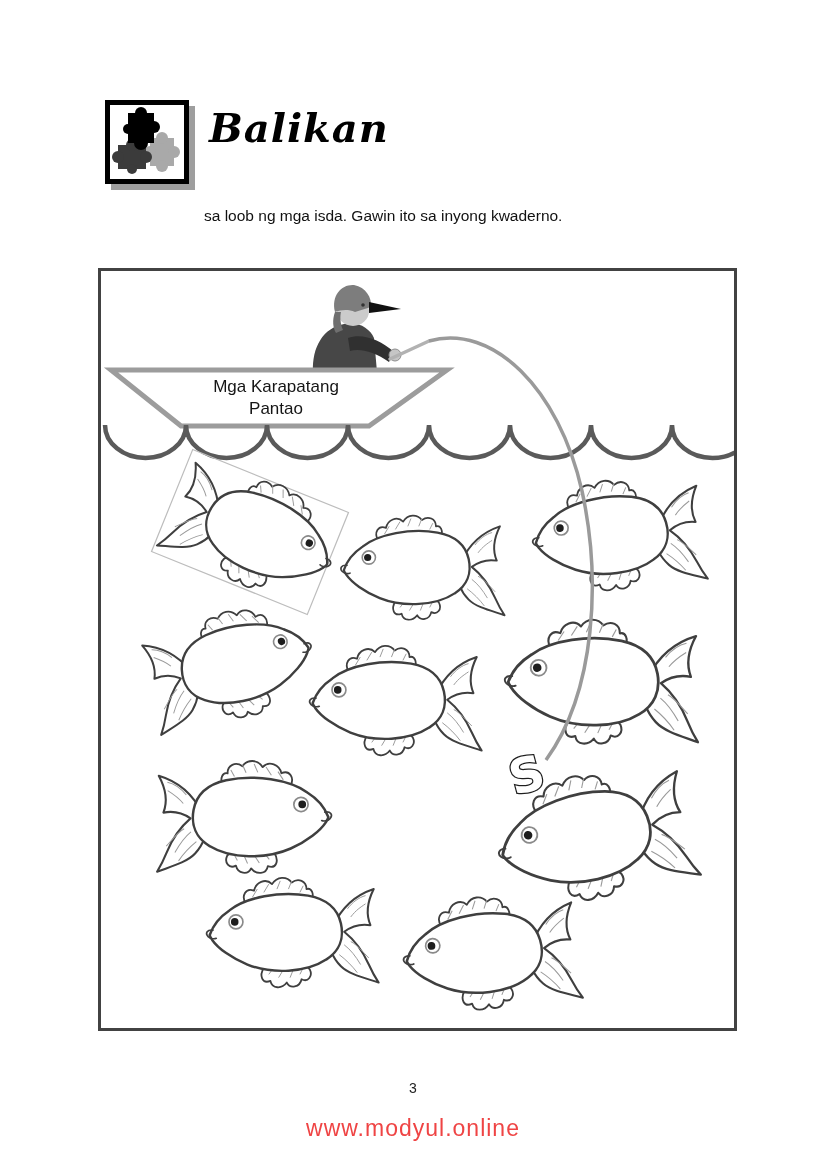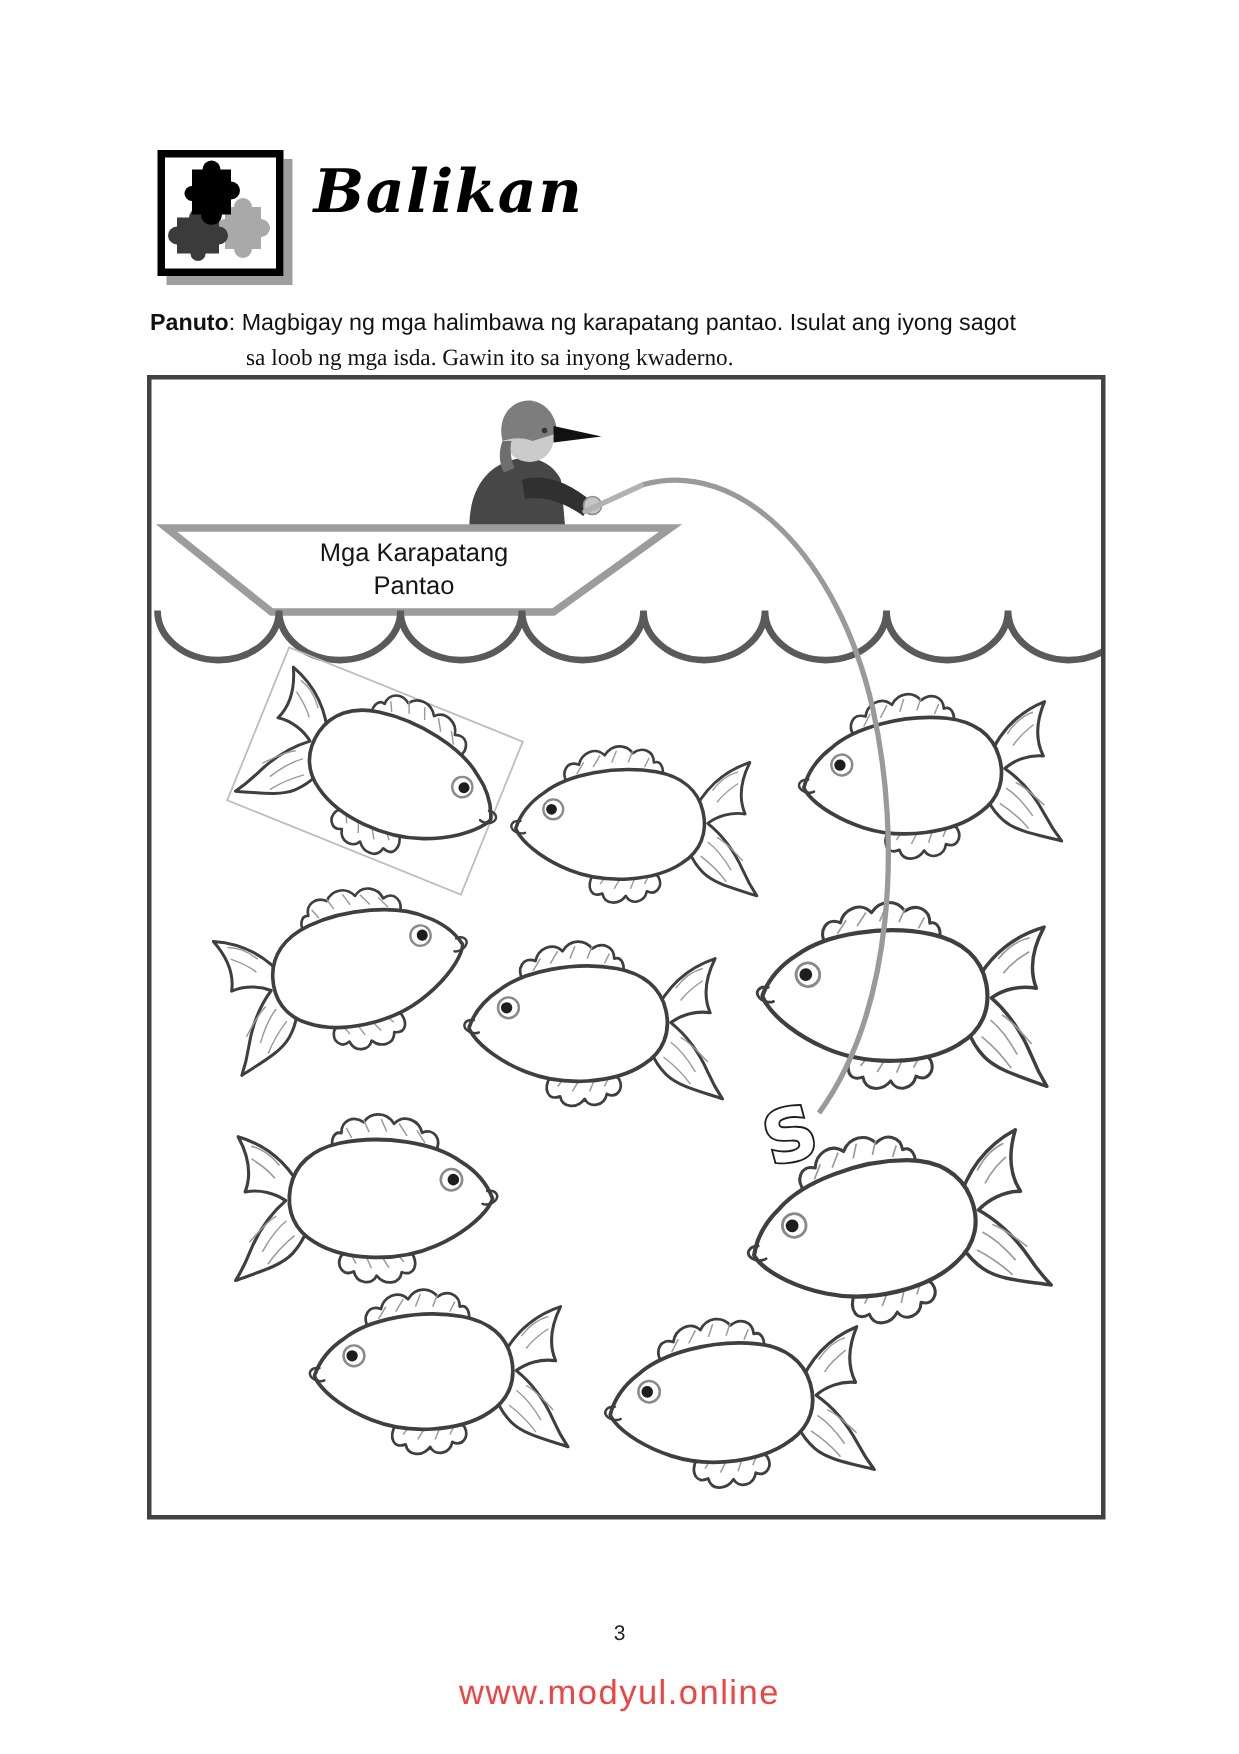--- a/index.html
+++ b/index.html
@@ -14,23 +14,23 @@
   }
   .page-title {
     position:absolute; left:209px; top:104px;
     font-family:"DejaVu Serif", serif; font-style:italic; font-weight:bold;
     font-size:40px; color:#000; letter-spacing:1px;
   }
   .panuto {
     position:absolute; left:100px; top:205px; width:670px;
     font-size:15.5px; line-height:22.5px; color:#111;
   }
-  .panuto .line2 { margin-left:64px;font-family:Liberation Serif, serif; }
+  .panuto .line2 { margin-left:104px; }
   .scene-box {
-    position:absolute; left:98px; top:250px; width:639px; height:763px;
+    position:absolute; left:98px; top:268px; width:639px; height:763px;
     border:3px solid #424242; background:#fff;
   }
   .scene-box svg { display:block; }
   .page-number {
     position:absolute; left:0; top:1080px; width:826px;
     text-align:center; font-size:14px; color:#222;
   }
   .watermark {
     position:absolute; left:0; top:1115px; width:826px;
     text-align:center; font-size:23px; color:#ef4444; letter-spacing:1px;
@@ -63,21 +63,20 @@
           <circle cx="44" cy="22" r="6"></circle>
         <circle cx="31" cy="38" r="7"></circle>
           <circle cx="18" cy="24" r="5"></circle>
       </g>
     </svg>
   </div>
 
   <div class="page-title">Balikan</div>
 
   <div class="panuto">
-    <div class="line1"><b>Panuto</b><span>: </span><span>Magbigay ng mga halimbawa ng karapatang pantao. Isulat ang  iyong sagot</span></div>
     <div class="line2">sa loob ng mga isda. Gawin ito sa inyong kwaderno.</div>
   </div>
 
   <div class="scene-box">
     <svg width="633" height="757" viewBox="0 0 633 757">
       <defs>
         <g id="fish-shape">
 
           <path d="M158,74 C168,52 184,36 208,28 C200,44 198,58 204,72 C192,70 180,74 172,80
                    C182,88 194,102 202,120 C206,129 210,136 214,142 C196,136 178,132 168,122

